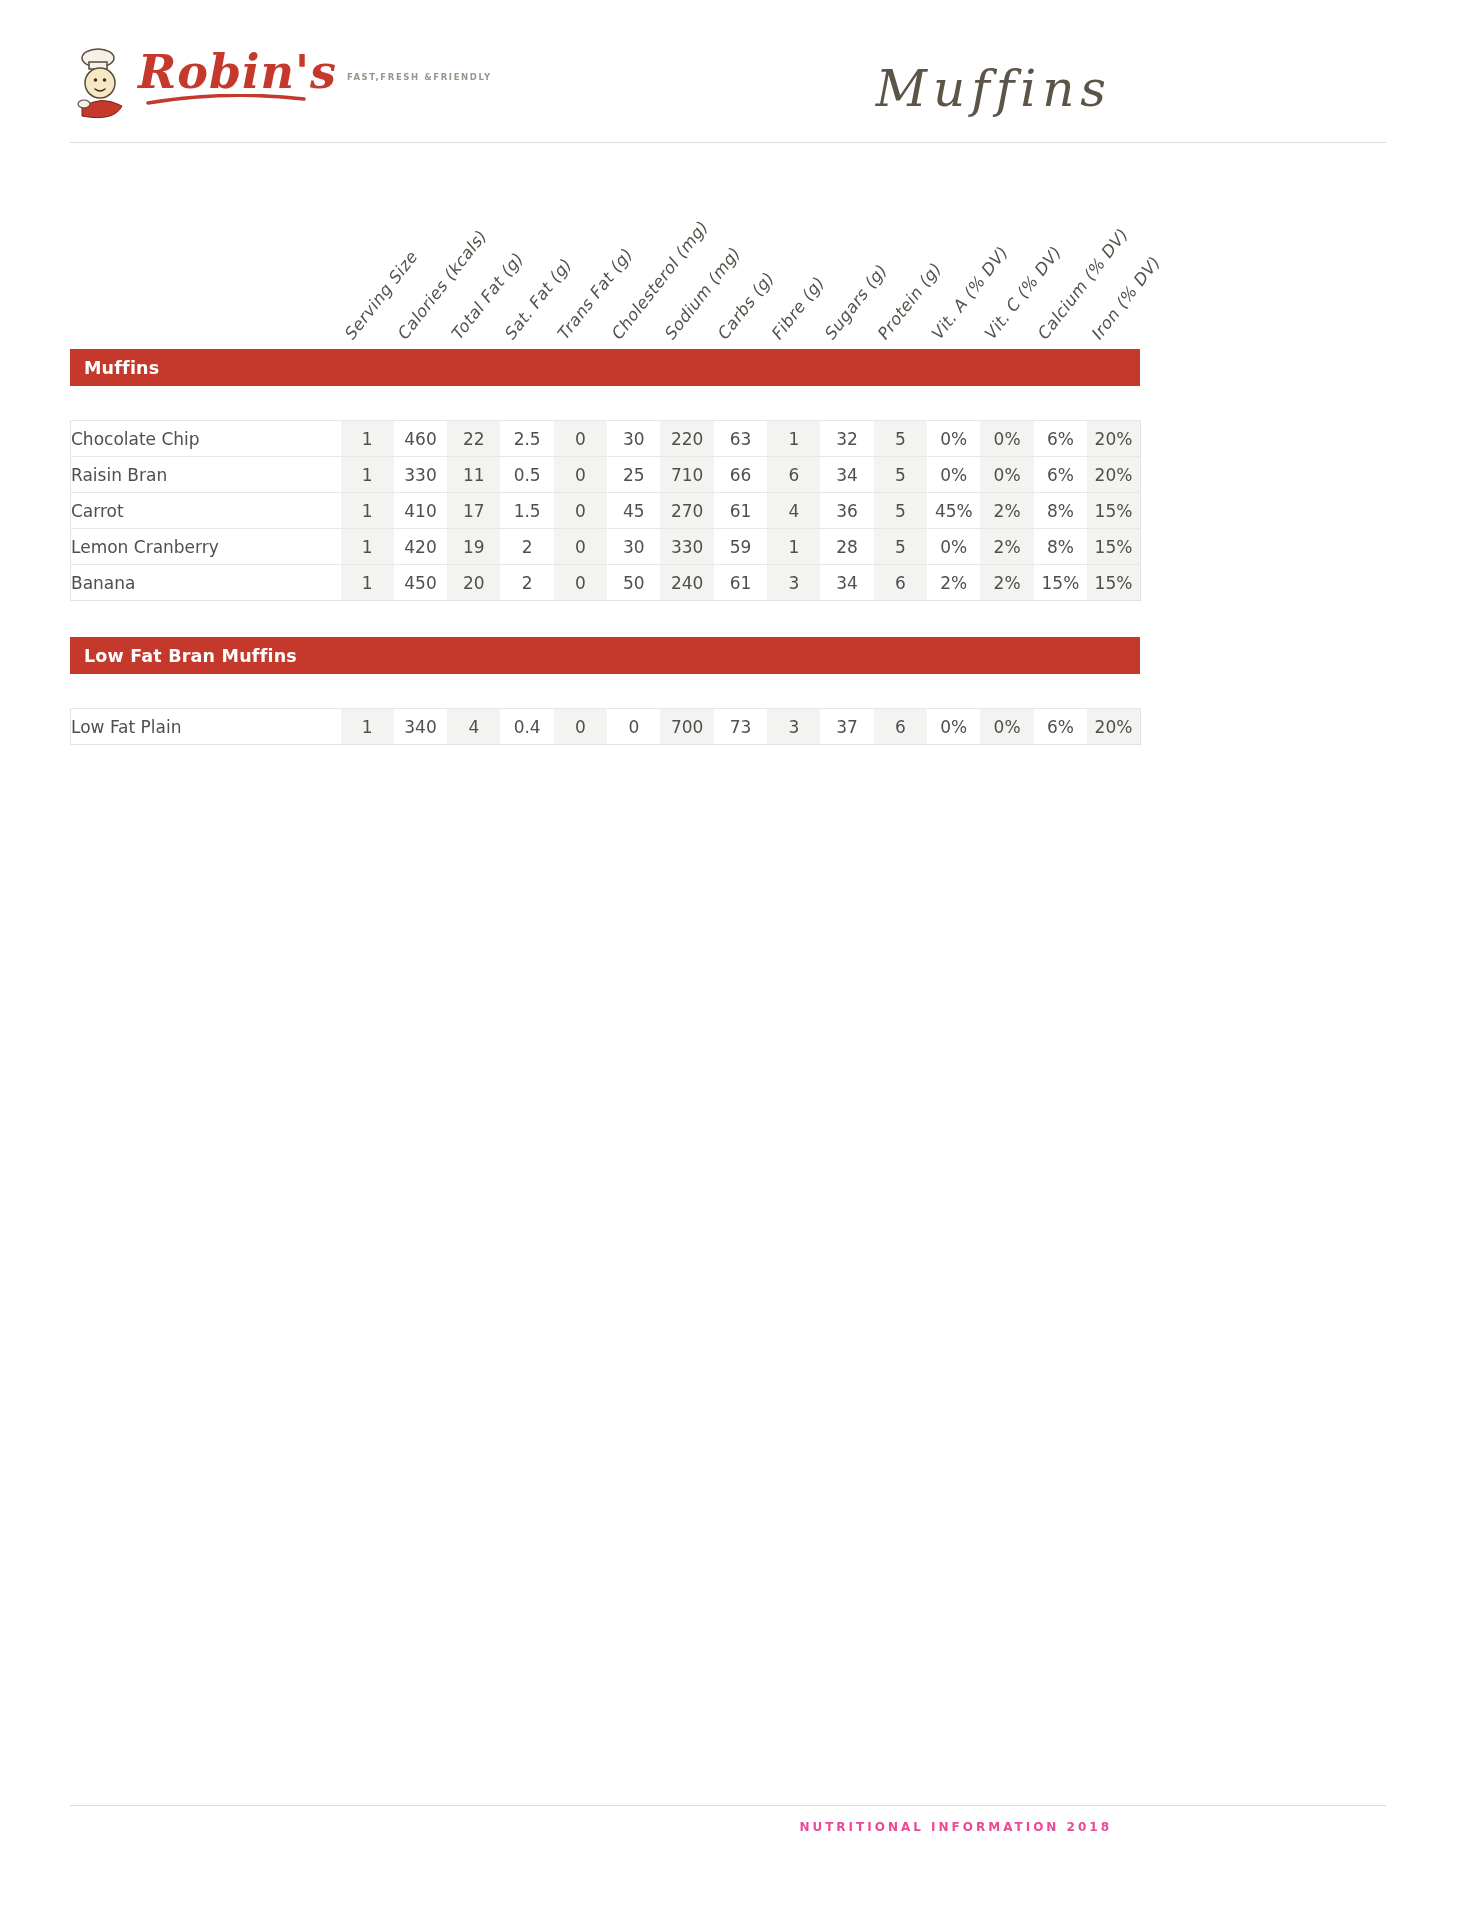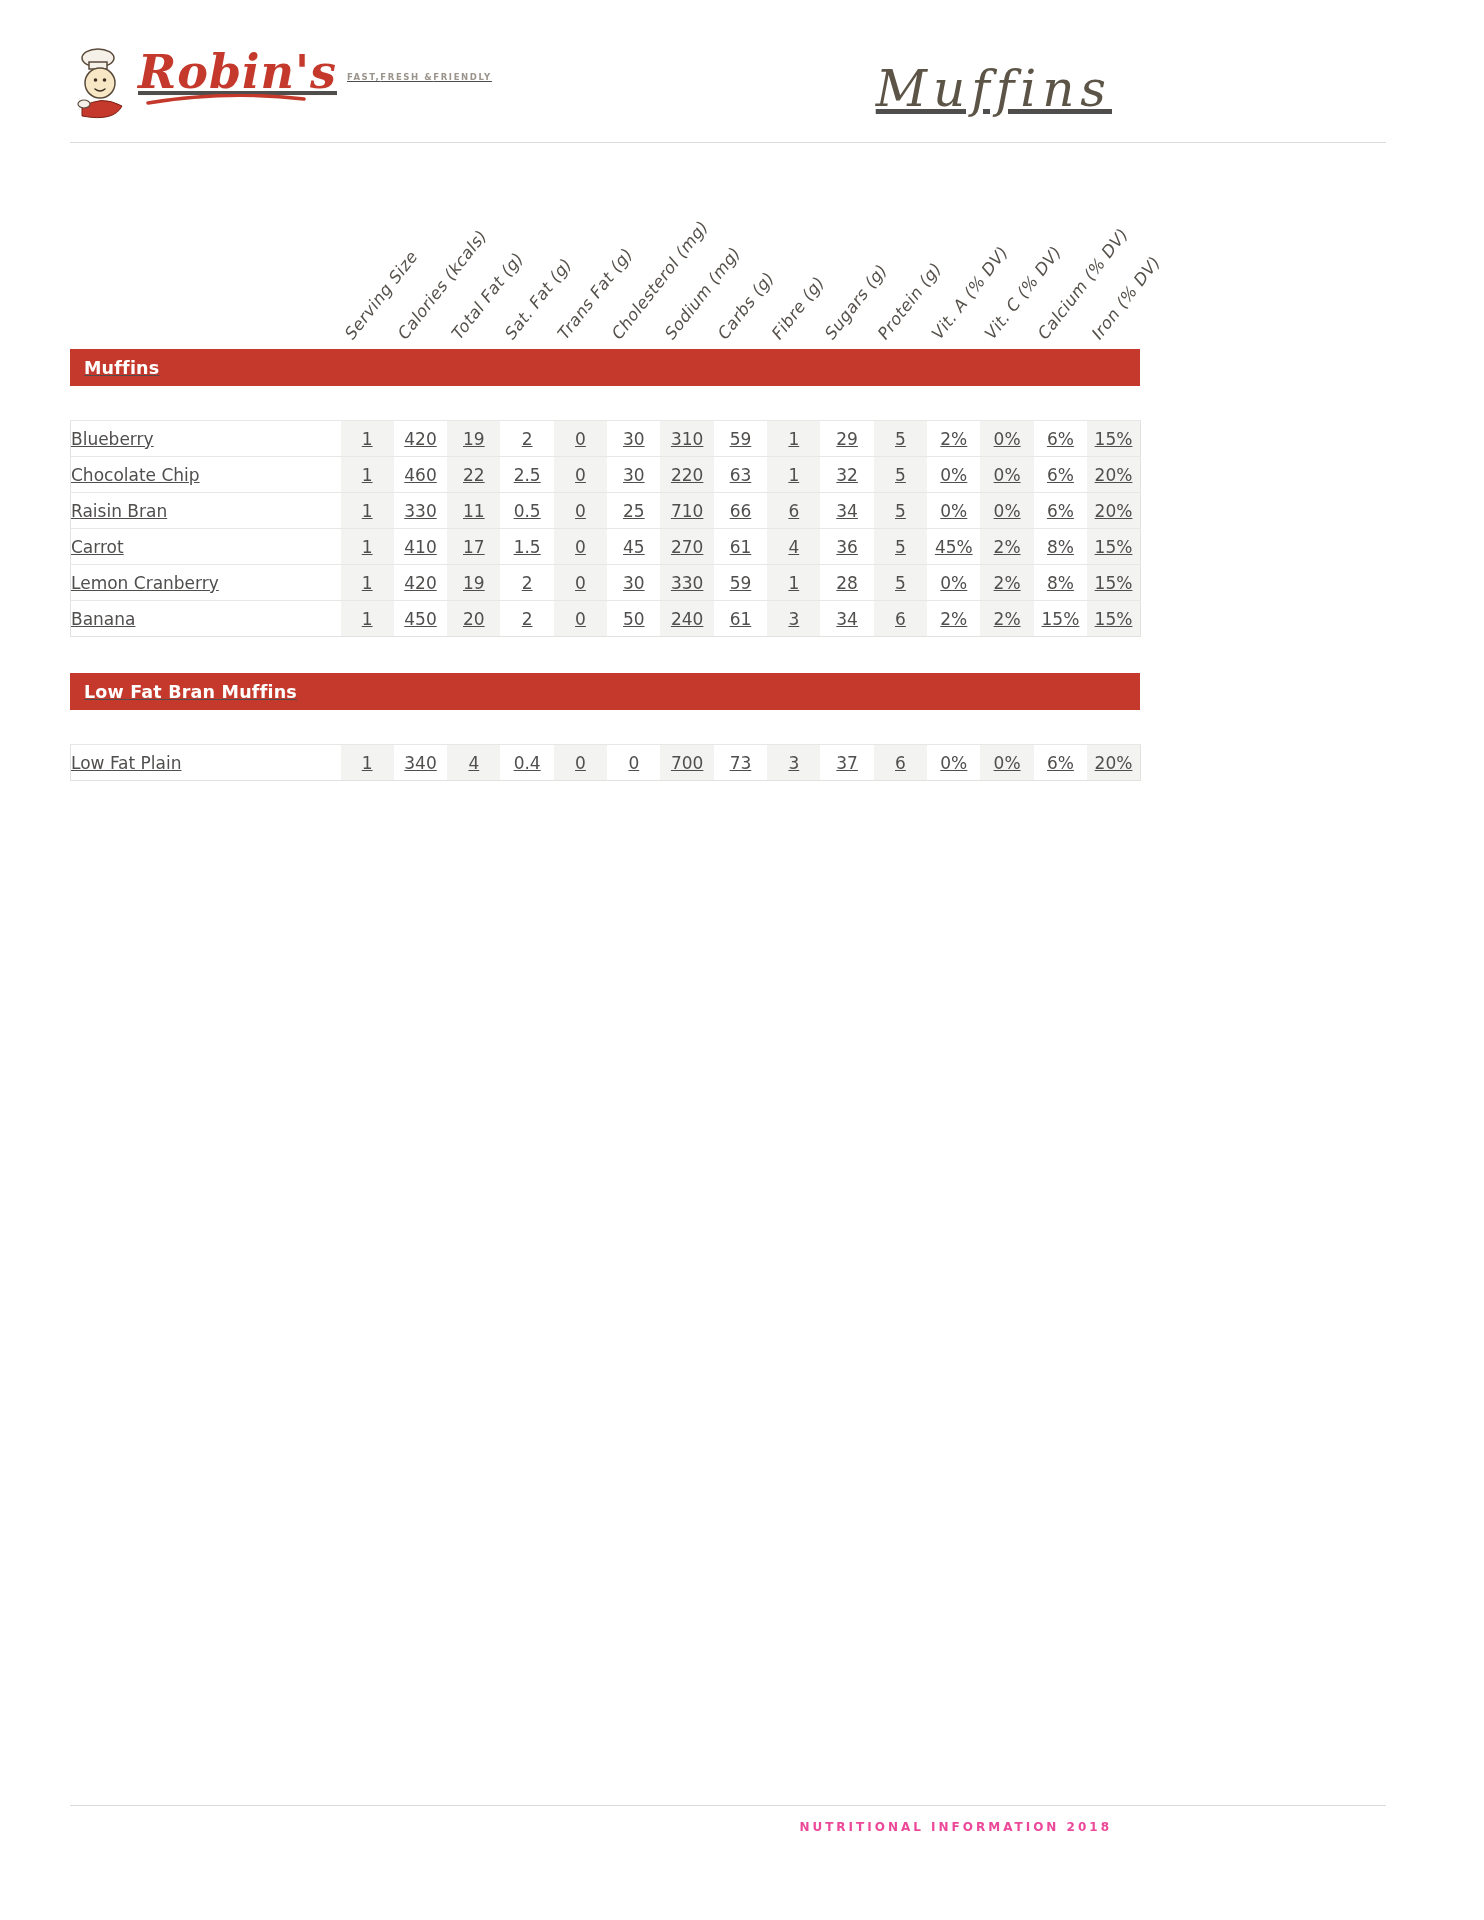--- a/index.html
+++ b/index.html
@@ -5,21 +5,20 @@
   * { box-sizing: border-box; }
   html, body { margin: 0; padding: 0; background: #ffffff; }
   .page {
     position: relative;
     width: 1456px;
     height: 1920px;
     background: #ffffff;
     font-family: "DejaVu Sans", "Liberation Sans", sans-serif;
     color: #4f4e4d;
     overflow: hidden;
-    text-decoration: underline;
   }
 
   
   .header {
     display: flex;
     justify-content: space-between;
     align-items: flex-start;
     padding: 46px 344px 16px 70px;
   }
   .brand { display: flex; align-items: flex-start; }
@@ -197,38 +196,20 @@
             <col style="width: 53.3333px;">
             <col style="width: 53.3333px;">
             <col style="width: 53.3333px;">
             <col style="width: 53.3333px;">
             <col style="width: 53.3333px;">
             <col style="width: 53.3333px;">
             <col style="width: 53.3333px;">
           </colgroup>
           <tbody>
             <tr>
-              <td class="name-cell">Blueberry</td>
-              <td class="val-cell shade">1</td>
-              <td class="val-cell">420</td>
-              <td class="val-cell shade">19</td>
-              <td class="val-cell">2</td>
-              <td class="val-cell shade">0</td>
-              <td class="val-cell">30</td>
-              <td class="val-cell shade">310</td>
-              <td class="val-cell">59</td>
-              <td class="val-cell shade">1</td>
-              <td class="val-cell">29</td>
-              <td class="val-cell shade">5</td>
-              <td class="val-cell">2%</td>
-              <td class="val-cell shade">0%</td>
-              <td class="val-cell">6%</td>
-              <td class="val-cell shade">15%</td>
-            </tr>
-            <tr>
               <td class="name-cell">Chocolate Chip</td>
               <td class="val-cell shade">1</td>
               <td class="val-cell">460</td>
               <td class="val-cell shade">22</td>
               <td class="val-cell">2.5</td>
               <td class="val-cell shade">0</td>
               <td class="val-cell">30</td>
               <td class="val-cell shade">220</td>
               <td class="val-cell">63</td>
               <td class="val-cell shade">1</td>

